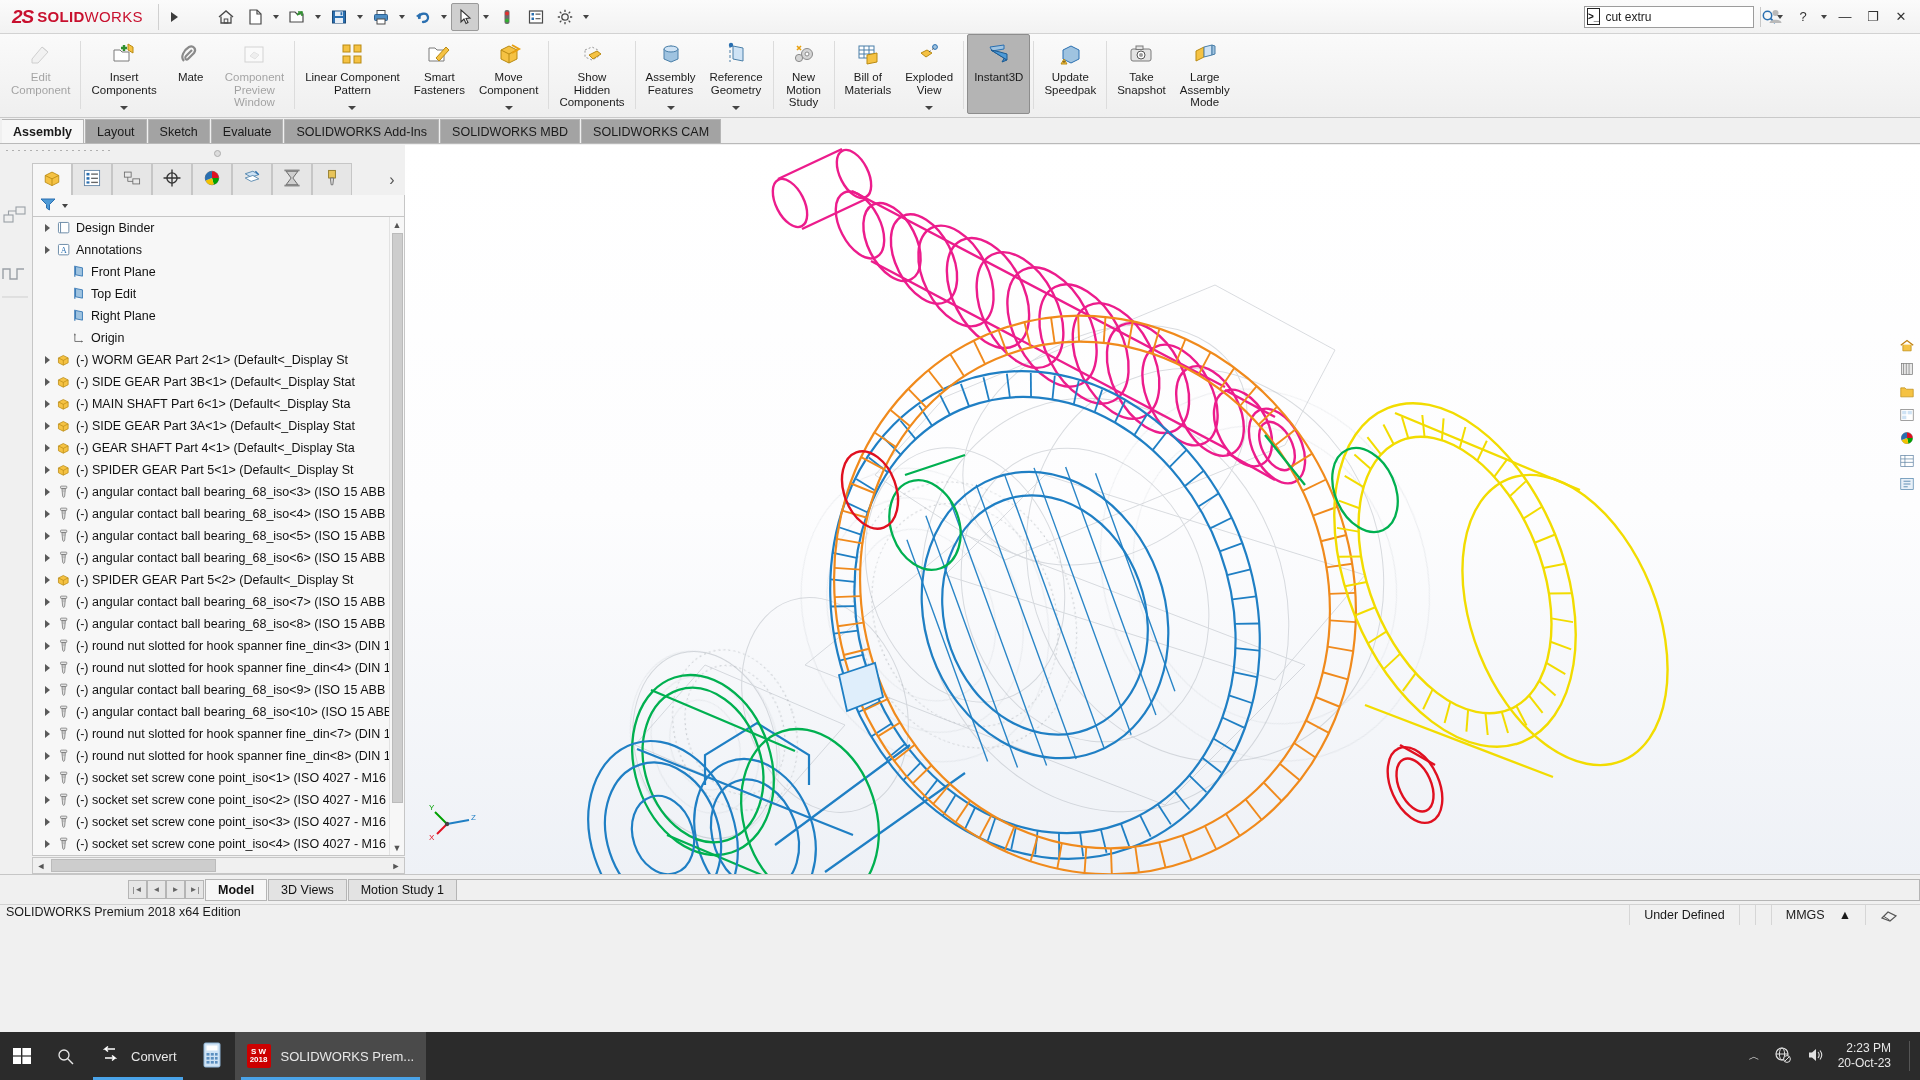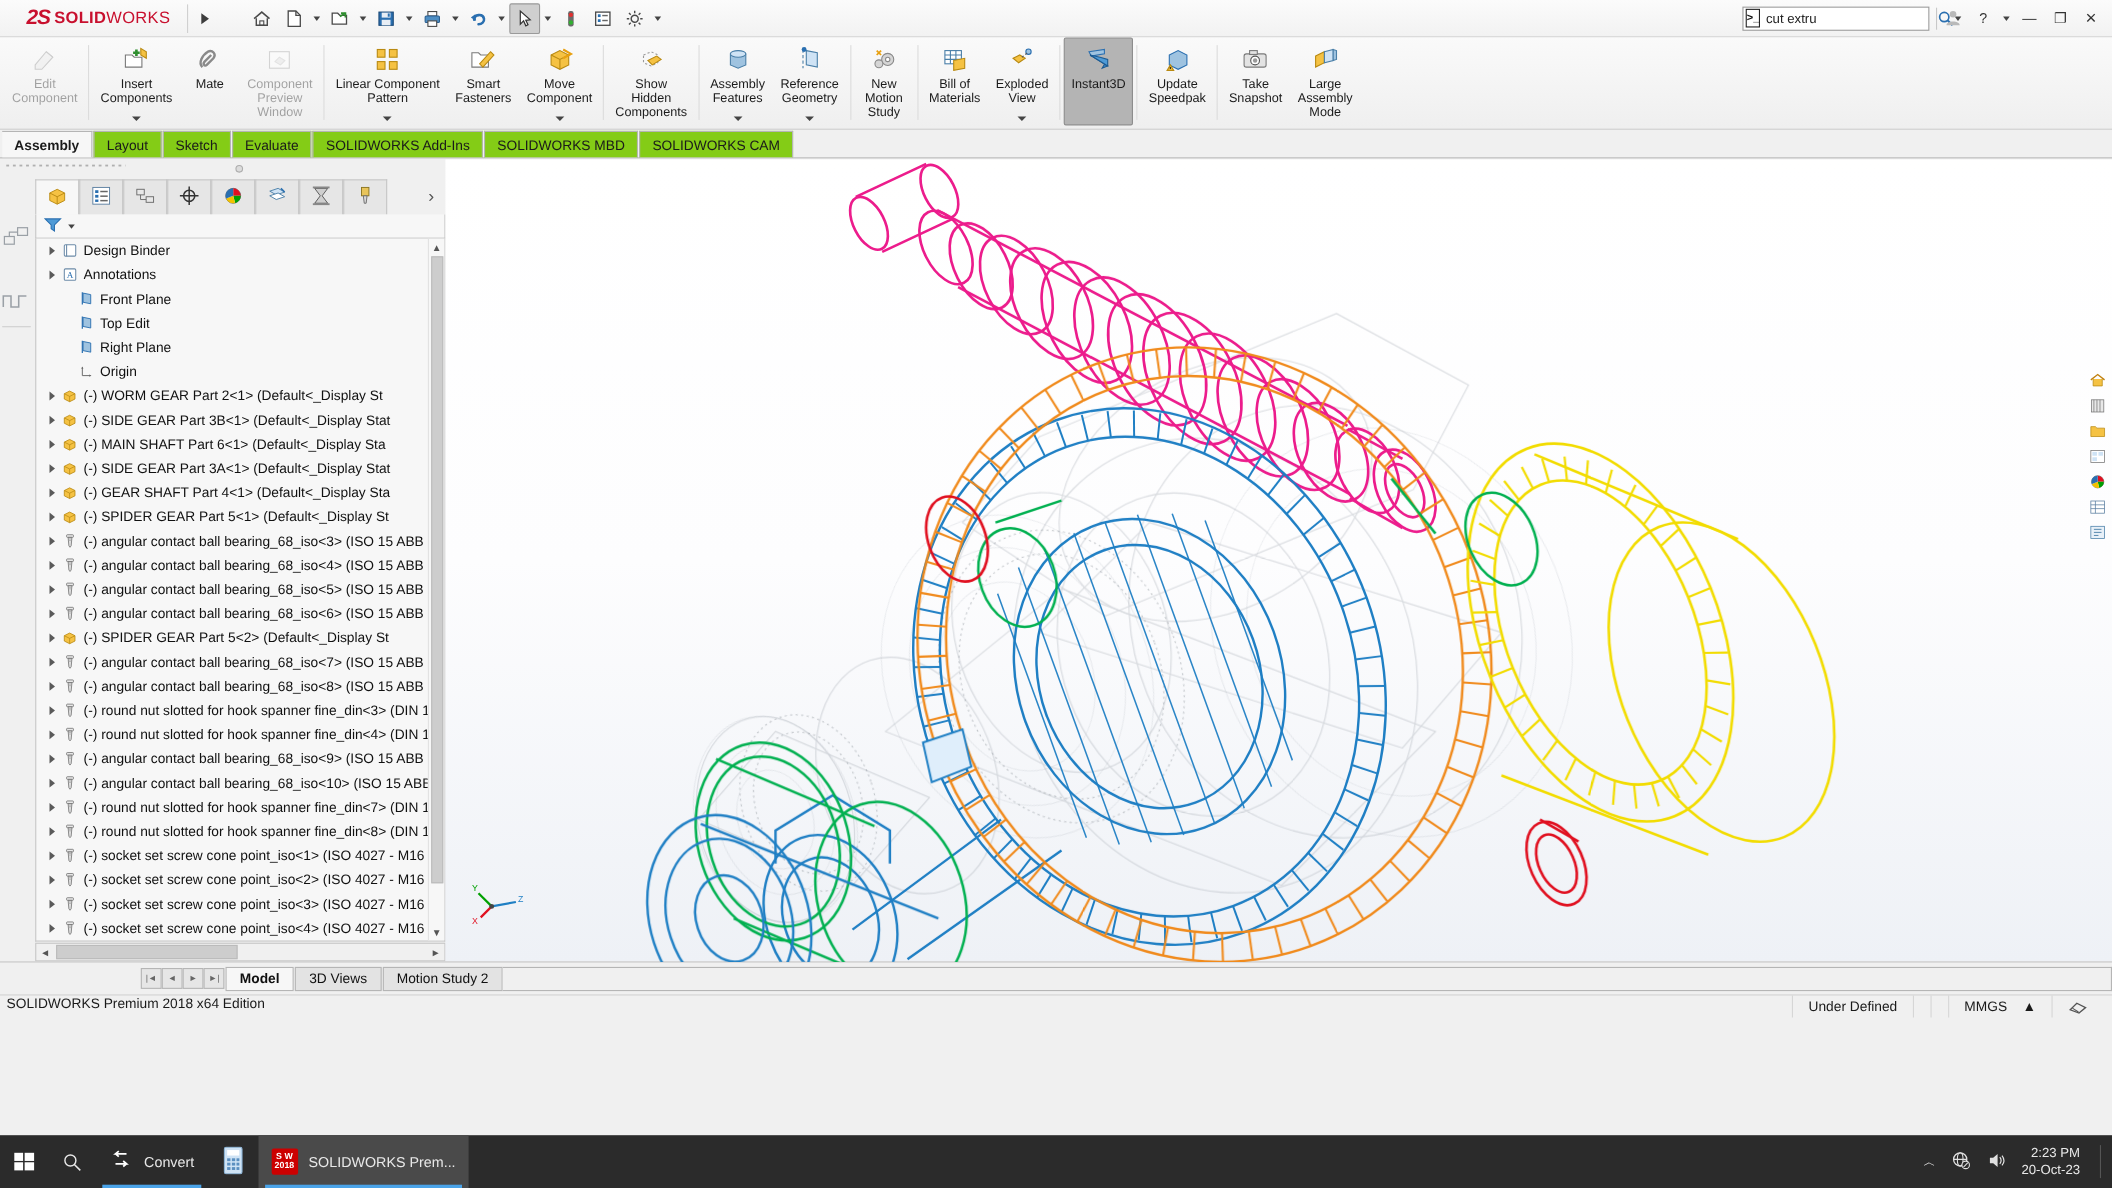--- a/index.html
+++ b/index.html
@@ -13,21 +13,21 @@
   }
   .app { position:relative; width:1920px; height:1080px; }
 
   
   .titlebar {
     position:absolute; left:0; top:0; width:1920px; height:34px;
     background:linear-gradient(#fbfbfb,#f2f2f2);
     border-bottom:1px solid #d2d2d2;
     display:flex; align-items:center;
   }
-  .sw-logo { display:flex; align-items:center; padding:0 10px 0 24px; height:16px; }
+  .sw-logo { display:flex; align-items:center; padding:0 10px 0 12px; height:16px; }
   .sw-logo .ds { color:#c8102e; font-weight:bold; font-size:19px; font-style:italic; letter-spacing:-1px; }
   .sw-logo .solid { color:#c8102e; font-weight:bold; font-size:15px; letter-spacing:.3px; margin-left:4px;}
   .sw-logo .works { color:#c8102e; font-weight:normal; font-size:15px; letter-spacing:.3px;}
   .vsep { width:1px; height:26px; background:#d0d0d0; margin:0 5px; }
   .tb-arrow { width:22px; height:30px; display:flex; align-items:center; justify-content:center; cursor:pointer;}
   .tb-arrow:after{content:""; border-left:7px solid #3d3d3d; border-top:5px solid transparent; border-bottom:5px solid transparent;}
   .qat { display:flex; align-items:center; margin-left:26px; gap:1px; }
   .qbtn { width:28px; height:28px; display:flex; align-items:center; justify-content:center; border:1px solid transparent; border-radius:2px; cursor:pointer;}
   .qbtn.pressed { background:#cfcfcf; border:1px solid #9a9a9a; }
   .caret { width:12px; height:28px; display:flex; align-items:center; justify-content:center; cursor:pointer;}
@@ -63,21 +63,21 @@
   .rbtn .dd { margin-top:auto; height:10px; display:flex;align-items:center;justify-content:center;}
   .rbtn .dd:after{content:""; border-top:4px solid #444; border-left:4px solid transparent; border-right:4px solid transparent;}
 
   
   .tabrow{
     position:absolute; left:0; top:118px; width:1920px; height:26px;
     background:#f0f0f0; border-bottom:1px solid #b9b9b9; display:flex; align-items:flex-end; padding-left:2px;
   }
   .tab{
     height:24px; padding:0 11px; display:flex;align-items:center;
-    font-size:12.5px; background:#84cc16; border:1px solid #b5b5b5; border-bottom:none;
+    font-size:12.5px; background:#a3a3a3; border:1px solid #b5b5b5; border-bottom:none;
     margin-right:1px; cursor:pointer; color:#1a1a1a;
   }
   .tab.sel{ background:#f7f7f7; font-weight:bold; border-color:#b5b5b5; position:relative; z-index:2;}
   .tab:first-child{ border-left:none; background:#f7f7f7;}
 
   
   .leftcol{ position:absolute; left:0; top:145px; width:405px; bottom:206px; background:#f0f0f0;}
   .splitbar{ position:absolute; left:0; top:0; width:405px; height:16px; background:#f0f0f0; display:flex; align-items:center; justify-content:center;}
   .gripdots{ position:absolute; left:4px; top:3px; width:110px; height:5px;
     background-image:radial-gradient(circle,#b0b0b0 1px, transparent 1.1px);
@@ -1305,21 +1305,21 @@
   <div class="bottomtabs">
     <div class="navbtns">
       <div class="navb">|◄</div>
       <div class="navb">◄</div>
       <div class="navb">►</div>
       <div class="navb">►|</div>
     </div>
     <div style="display:flex;flex:1" id="bottomtabs">
         <div class="btab sel">Model</div>
         <div class="btab">3D Views</div>
-        <div class="btab">Motion Study 2</div>
+        <div class="btab">Motion Study 1</div>
         <div class="bt-rest"></div>
       </div>
   </div>
 
   <div class="statusbar">
     <div class="sb-left">SOLIDWORKS Premium 2018 x64 Edition</div>
     <div class="sb-right">
       <div class="sb-cell">Under Defined</div>
       <div class="sb-cell" style="width:16px;padding:0"></div>
       <div class="sb-cell" style="width:16px;padding:0"></div>

